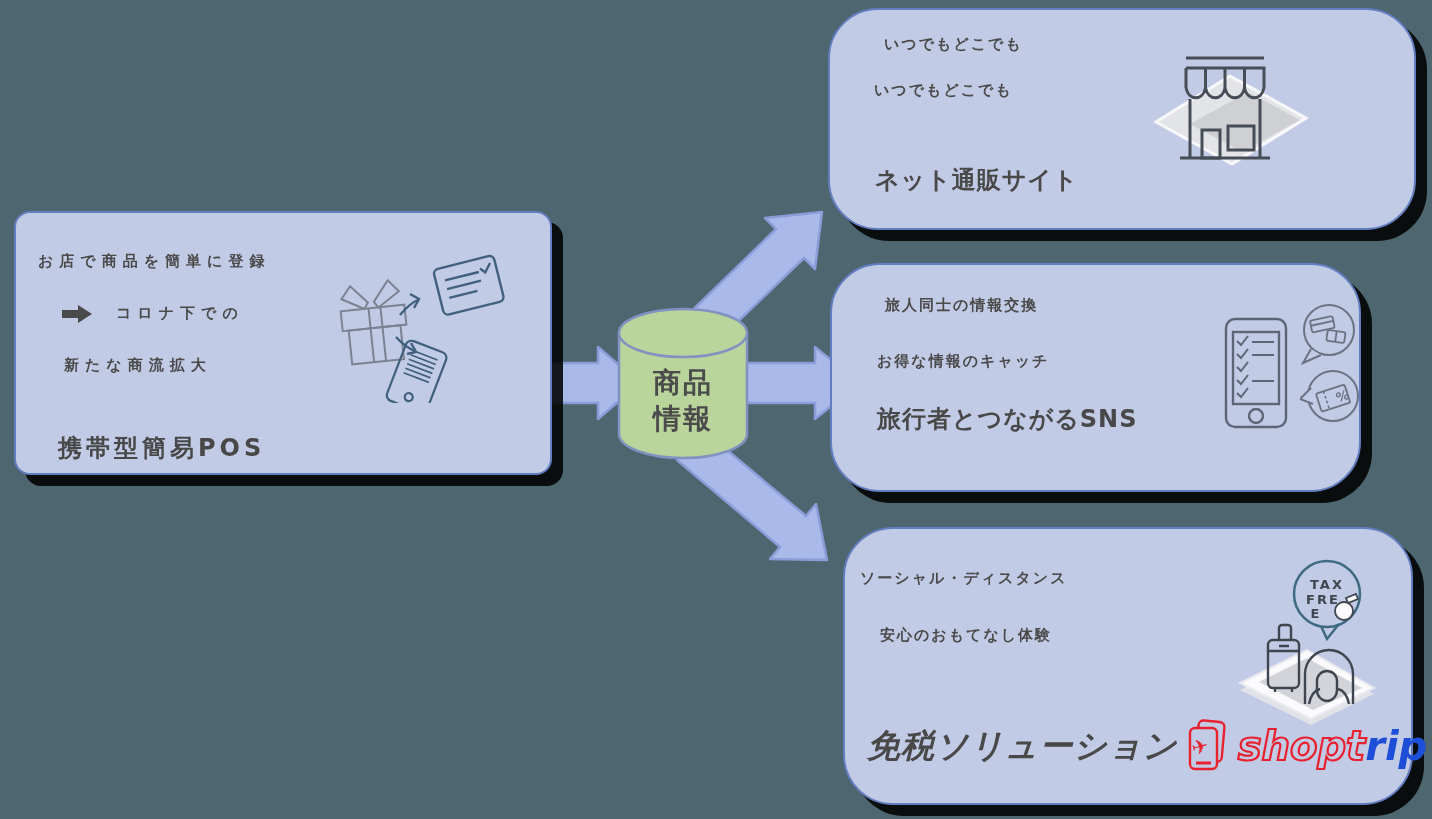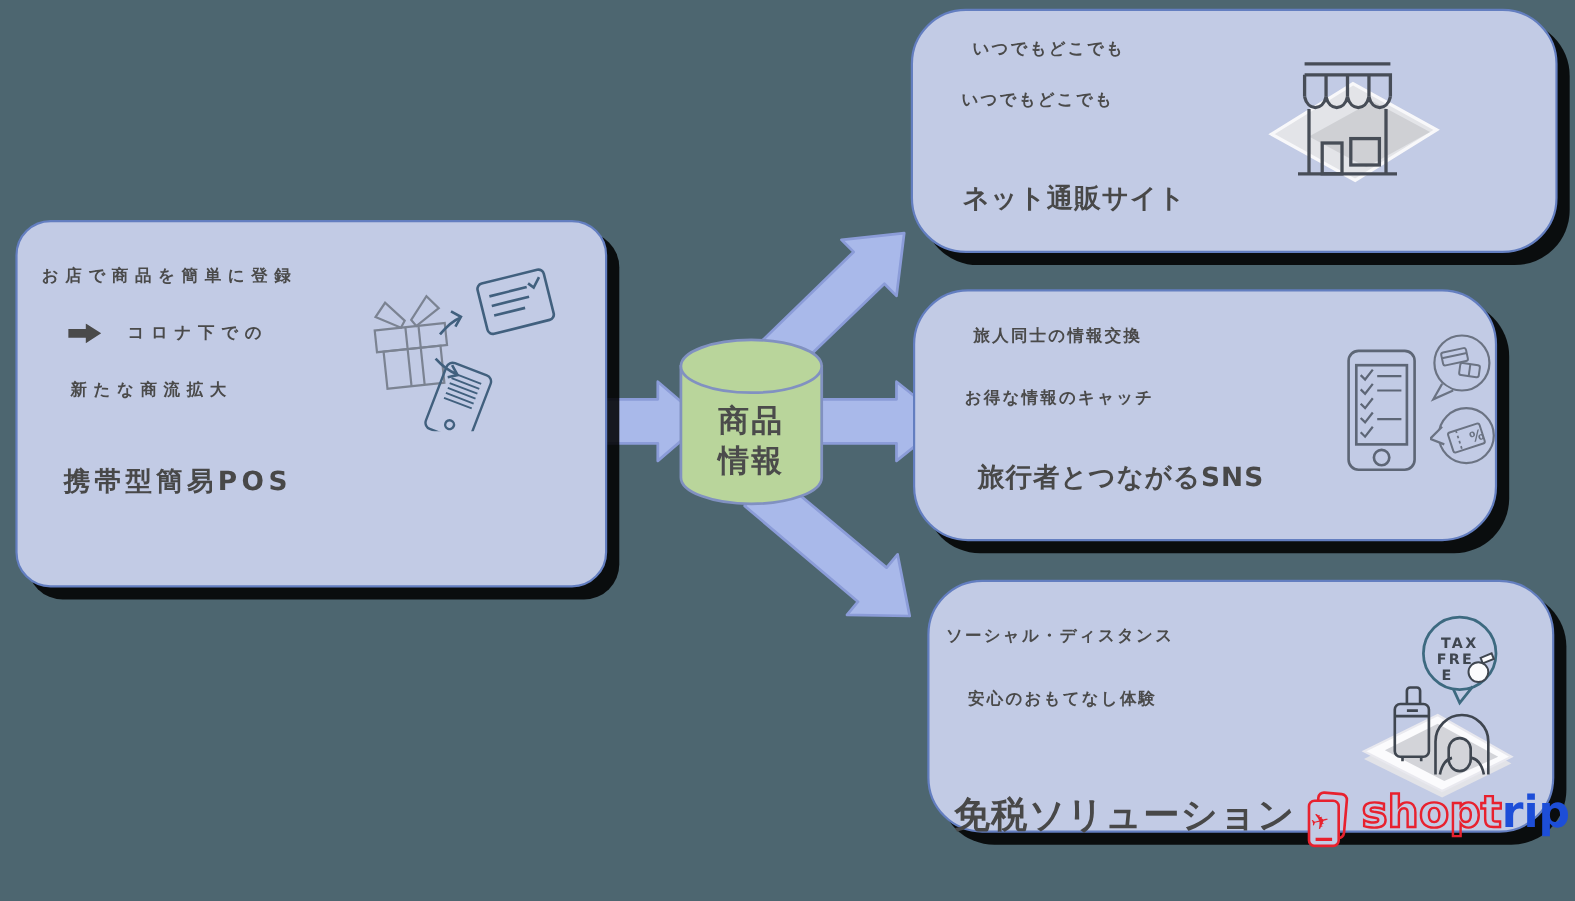--- a/index.html
+++ b/index.html
@@ -1,43 +1,43 @@
 <!DOCTYPE html>
 <html><head>
 <meta charset="utf-8">
 <style>
   html,body{margin:0;padding:0;background:#4d6670;}
   .canvas{position:relative;width:1432px;height:819px;background:#4d6670;overflow:hidden;
           font-family:"DejaVu Sans","Liberation Sans",sans-serif;}
   .flow-svg{position:absolute;left:0;top:0;z-index:1;}
   .box{position:absolute;z-index:2;background:#c2cbe5;border:2px solid #637ec0;
        border-radius:50px;box-shadow:11px 11px 0 rgba(0,0,0,0.87);box-sizing:border-box;}
-  #pos-box{left:14px;top:200px;width:538px;height:334px;border-radius:32px;}
+  #pos-box{left:14px;top:211px;width:538px;height:264px;border-radius:16px;}
   #ec-box{left:828px;top:8px;width:588px;height:222px;}
   #sns-box{left:830px;top:263px;width:531px;height:229px;}
-  #tax-box{left:843px;top:527px;width:570px;height:230px;}
+  #tax-box{left:843px;top:527px;width:570px;height:278px;}
   .bline{position:absolute;font-size:15px;font-weight:600;color:#4a4a4a;
          letter-spacing:2px;white-space:nowrap;}
   .btitle{position:absolute;font-size:24px;font-weight:700;color:#484848;
           letter-spacing:1px;white-space:nowrap;}
   #pos-box .bline{letter-spacing:6px;}
   .pos-l1{left:22px;top:39px;}
   .pos-l2{left:46px;top:91px;display:flex;align-items:center;text-align:right;}
   .pos-l3{left:48px;top:143px;text-align:right;}
   .pos-title{left:42px;top:212px;line-height:47px;letter-spacing:4px;}
   .glyph-arrow{display:inline-block;margin-right:24px;}
   .ec-l1{left:54px;top:25px;}
   .ec-l2{left:44px;top:71px;}
   .ec-title{left:45px;top:154px;}
   .sns-l1{left:53px;top:31px;}
   .sns-l2{left:45px;top:87px;}
-  .sns-title{left:45px;top:153px;margin-left:12px;}
+  .sns-title{left:45px;top:138px;}
   .tax-l1{left:15px;top:40px;}
   .tax-l2{left:35px;top:97px;}
-  .tax-title-row{position:absolute;left:22px;top:190px;display:flex;align-items:flex-start;gap:10px;}
+  .tax-title-row{position:absolute;left:22px;top:190px;display:flex;align-items:center;gap:10px;font-style:italic;}
   .tax-title-row .btitle{position:static;font-size:33px;}
   .icon-abs{position:absolute;}
   .logo-word{font-size:40px;font-weight:800;letter-spacing:0px;white-space:nowrap;line-height:1;}
   .logo-red{color:transparent;-webkit-text-stroke:2.2px #e8212e;}
   @supports not (-webkit-text-stroke:1px #000){.logo-red{color:#e8212e;}}
   .logo-cyan{color:#1d4ed8;}
 </style>
 </head>
 <body>
 

